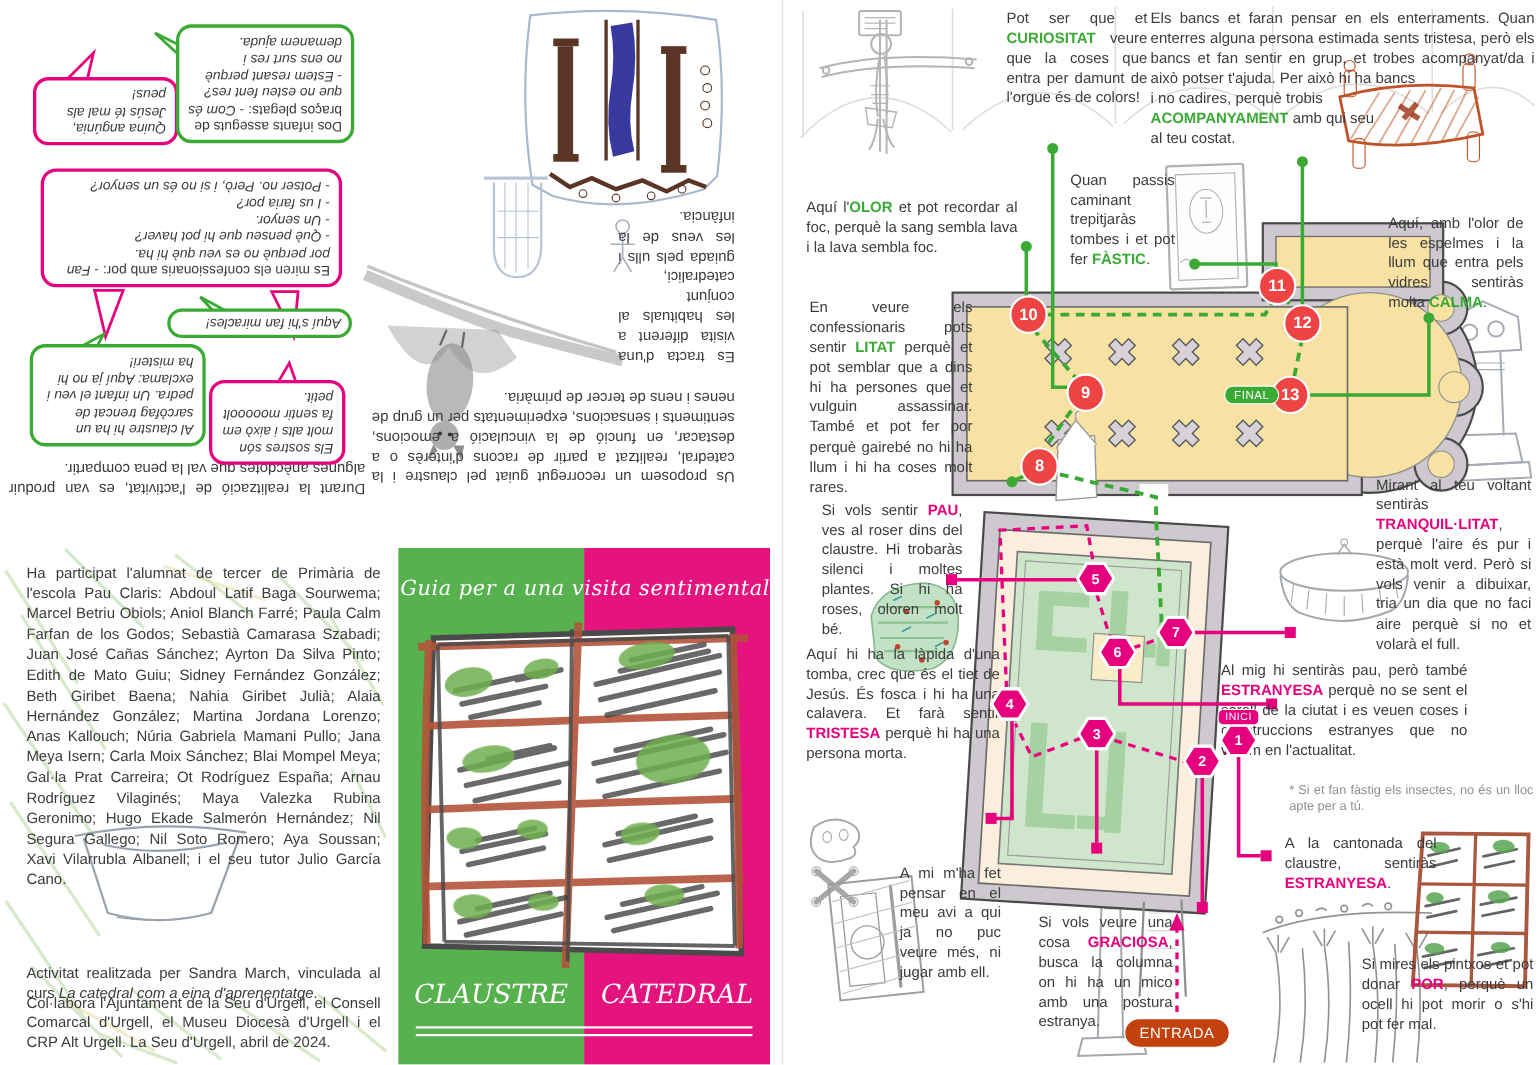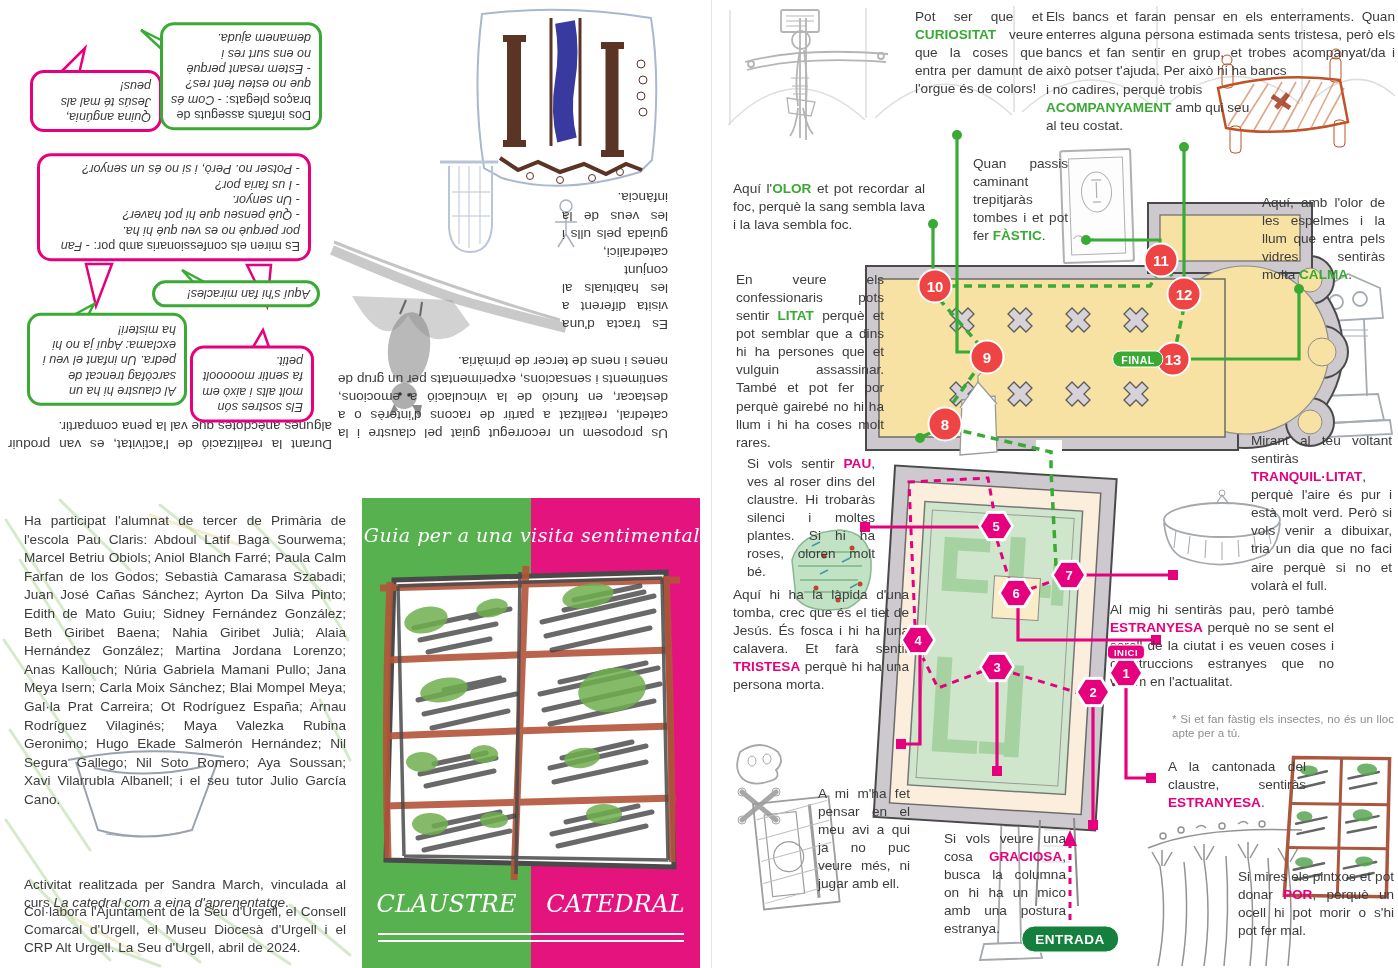--- a/index.html
+++ b/index.html
@@ -19,25 +19,25 @@
   .bubble .intro{font-style:normal;}
   .bubble .body{font-style:italic;white-space:pre-line;}
   .footnote{font-size:11.6px;color:#8f8f8f;line-height:1.25;}
   .marker{position:absolute;display:flex;align-items:center;justify-content:center;
           transform:translate(-50%,-50%);color:#fff;font-weight:bold;z-index:6;}
   .mcircle{width:31px;height:31px;border-radius:50%;background:#ef4444;border:2px solid #fff;font-size:15px;}
   .mhexwrap{width:36px;height:31px;background:#fff;clip-path:polygon(26% 0,74% 0,100% 50%,74% 100%,26% 100%,0 50%);}
   .mhex{position:absolute;left:3px;top:3px;width:30px;height:25px;background:#e6007e;
         clip-path:polygon(26% 0,74% 0,100% 50%,74% 100%,26% 100%,0 50%);
         display:flex;align-items:center;justify-content:center;font-size:13px;color:#fff;font-weight:bold;}
-  .badge{position:absolute;transform:translate(-50%,-50%);color:#fff;font-weight:bold;
+  .badge{position:absolute;transform:translate(-50%,-50%);color:#fff;font-weight:normal;
          display:flex;align-items:center;justify-content:center;z-index:6;border:1.5px solid #fff;}
   .badge.inici{background:#e6007e;font-size:9.5px;padding:1px 6px;border-radius:5px;letter-spacing:.5px;}
   .badge.final{background:#3aaa35;font-size:10.5px;padding:1.5px 8px;border-radius:8px;letter-spacing:.5px;}
-  .badge.entrada{background:#15803d;font-size:13.5px;padding:5px 13px;border-radius:15px;letter-spacing:.5px;}
+  .badge.entrada{background:#c2410c;font-size:13.5px;padding:5px 13px;border-radius:15px;letter-spacing:.5px;}
   
   #cover{position:absolute;left:362px;top:498px;width:338px;height:470px;z-index:4;overflow:hidden;}
   #cover .half{position:absolute;top:0;width:169px;height:470px;}
   #cover .title{position:absolute;left:0;top:26px;width:100%;text-align:right;color:#fff;
         font-family:"DejaVu Serif",serif;font-style:italic;font-size:19px;letter-spacing:.5px;z-index:3;}
   #cover .clabel{position:absolute;top:392px;width:169px;text-align:center;color:#fff;
         font-family:"DejaVu Serif",serif;font-style:italic;font-size:24px;z-index:3;}
   #cover .dline{position:absolute;left:16px;width:306px;height:1.8px;background:#fff;z-index:3;}
   .divider{position:absolute;left:711px;top:0;width:1px;height:968px;background:#e4e4e4;}
 </style>

